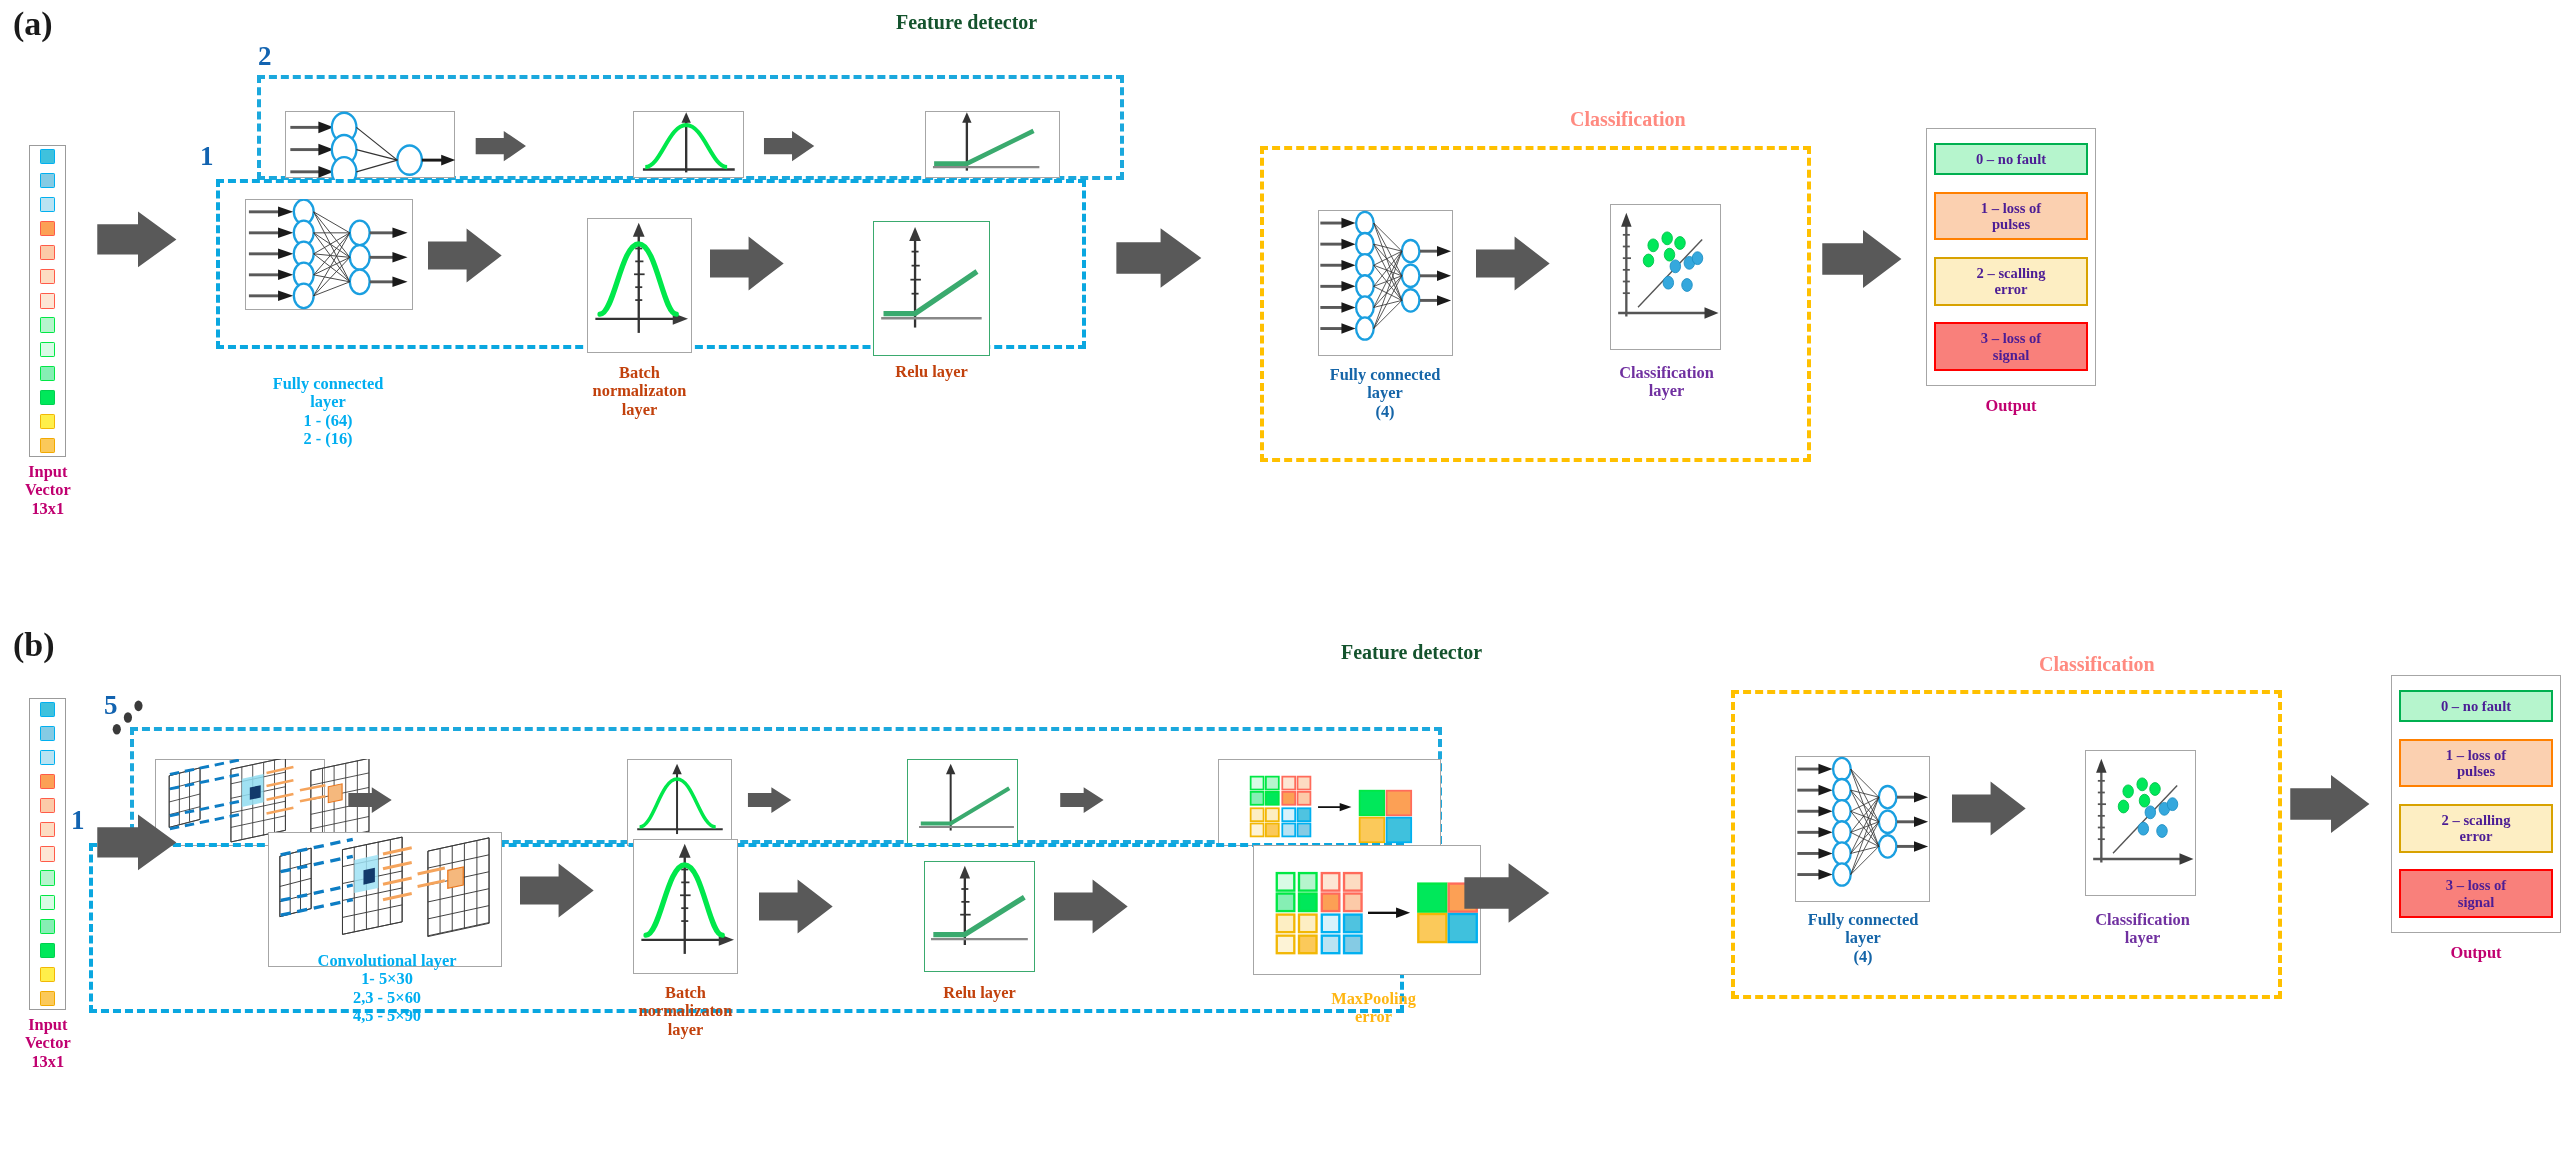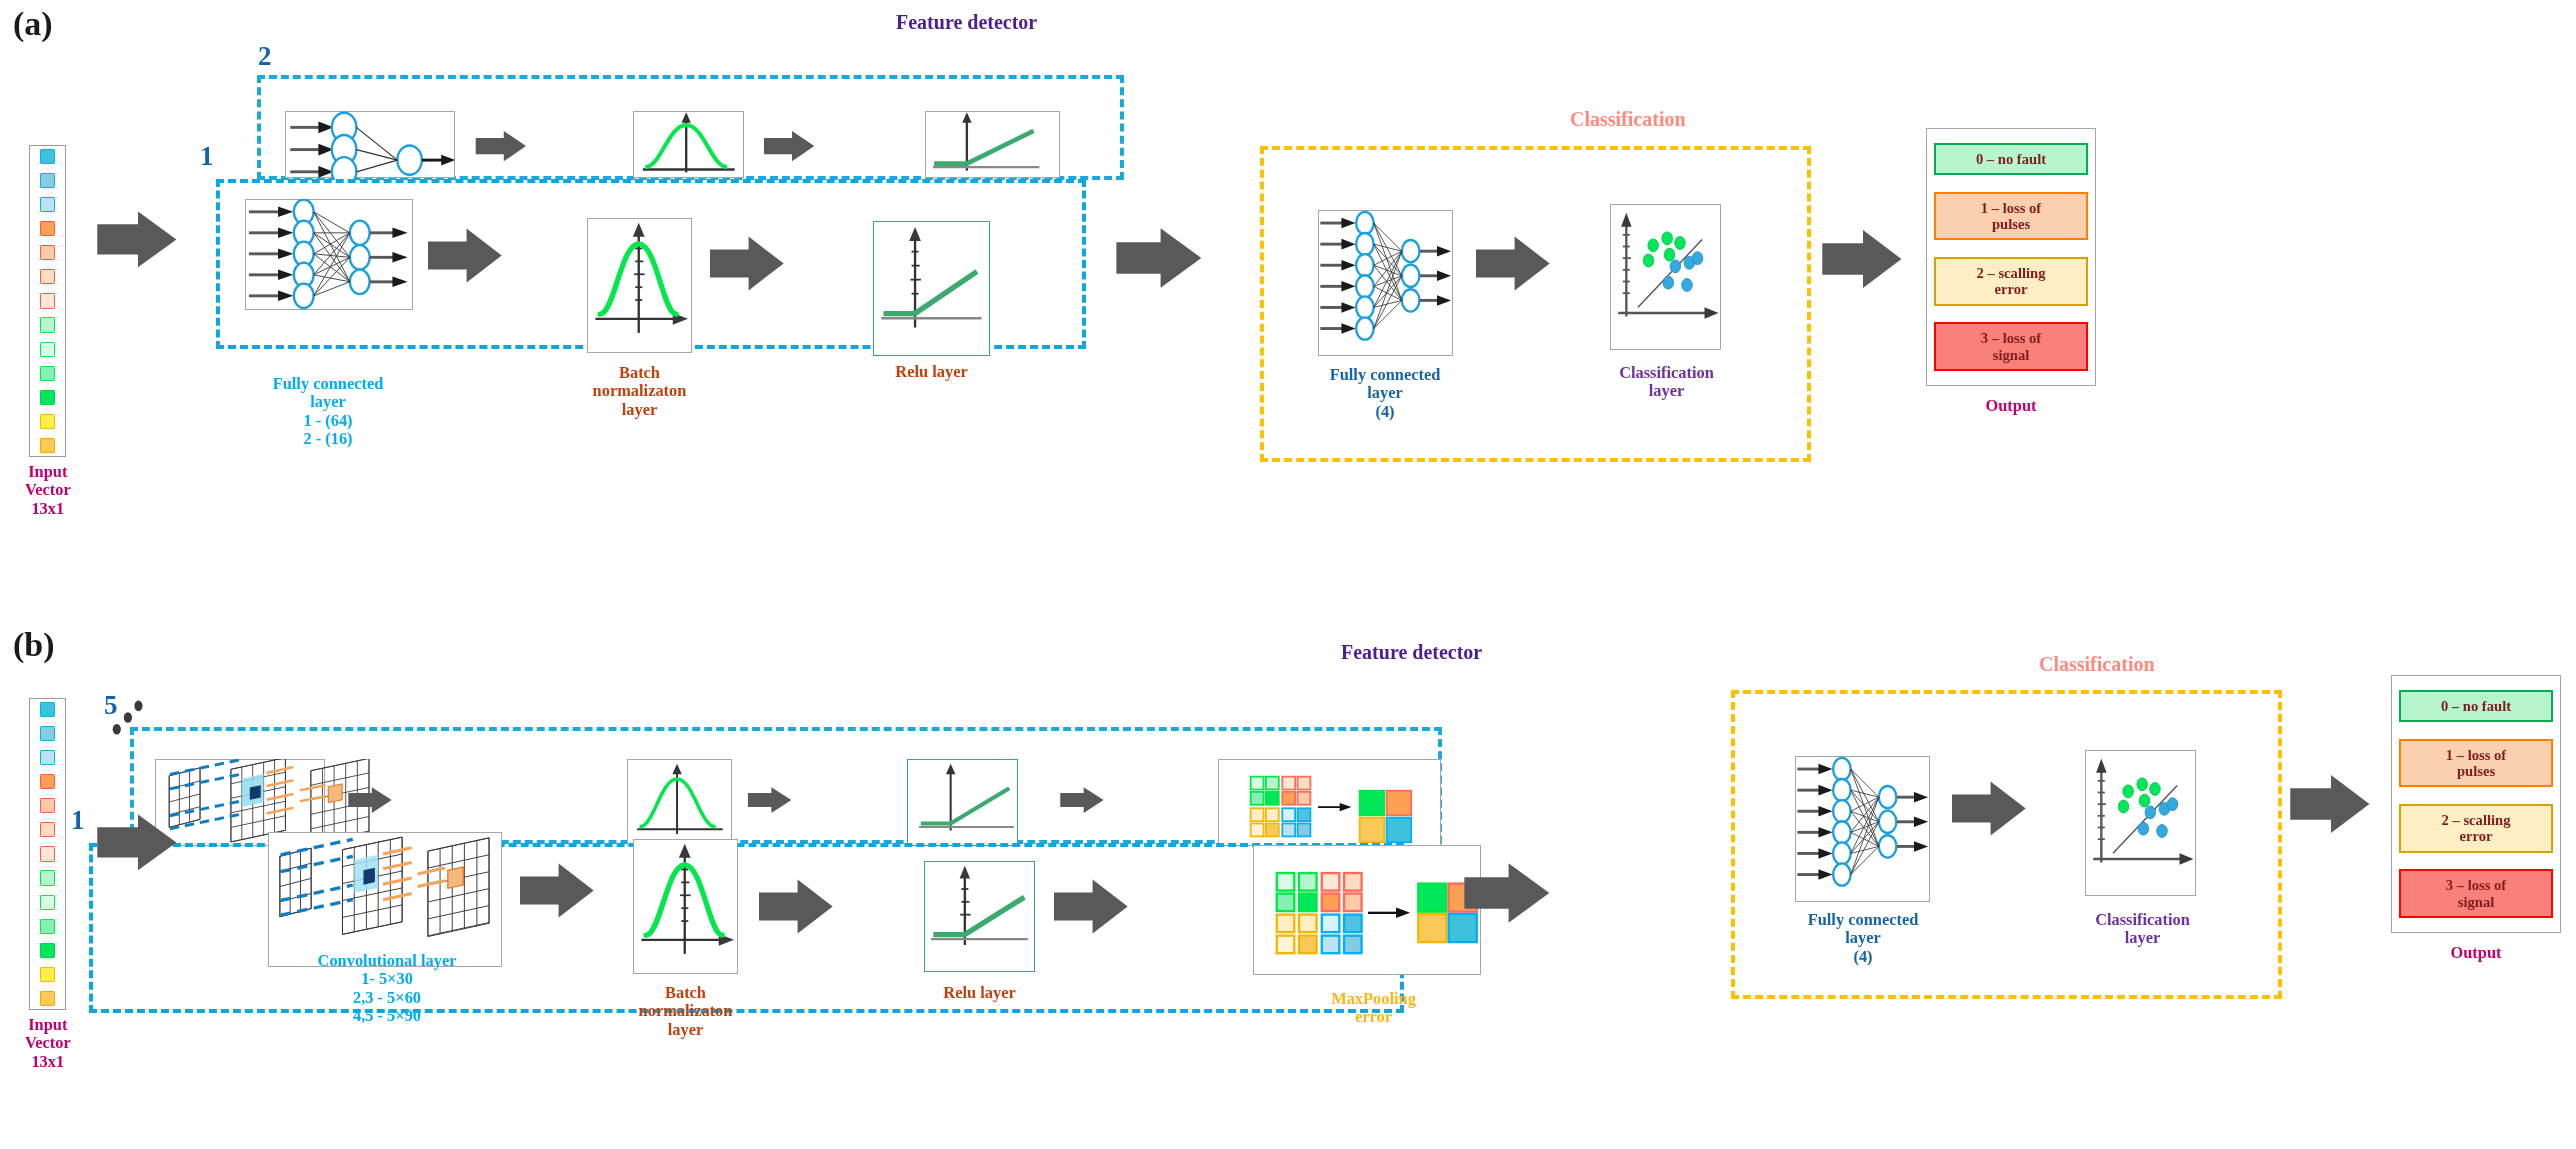--- a/index.html
+++ b/index.html
@@ -27,21 +27,21 @@
     border: 4.1px dashed #ffc000;
     background: transparent;
   }
   .group-num {
     color:#1263b0; font-weight:700; font-size:27px;
     font-family:"Liberation Serif", serif;
   }
 
   
   .fd-title {
-    color:#4c1d95; font-weight:700; font-size:20px;
+    color:#14532d; font-weight:700; font-size:20px;
     font-family:"Liberation Serif", serif; white-space:nowrap;
   }
   .cls-title {
     color:#ff8a80; font-weight:700; font-size:20px;
     font-family:"Liberation Serif", serif; white-space:nowrap;
   }
 
   
   .card {
     border:1.8px solid #a6a6a6; background:#fff;
@@ -70,21 +70,21 @@
 
   
   .out-frame {
     border:1.8px solid #a6a6a6; background:#fff;
     display:flex; flex-direction:column; justify-content:space-around;
     align-items:center; padding:5.9px 7px;
   }
   .out-item {
     width:100%; text-align:center;
     font-family:"Liberation Serif", serif; font-weight:700;
-    font-size:14.6px; color:#7f1d1d; line-height:1.12;
+    font-size:14.6px; color:#4c1d95; line-height:1.12;
     padding:5.9px 3.5px; white-space:pre-line;
   }
 </style>
 </head>
 <body>
 
 <div class="abs panel-letter" style="left:13px; top:4.7px;">(a)</div>
 
 <div class="abs fd-title" style="left:896px; top:10.5px;">Feature detector</div>
 

